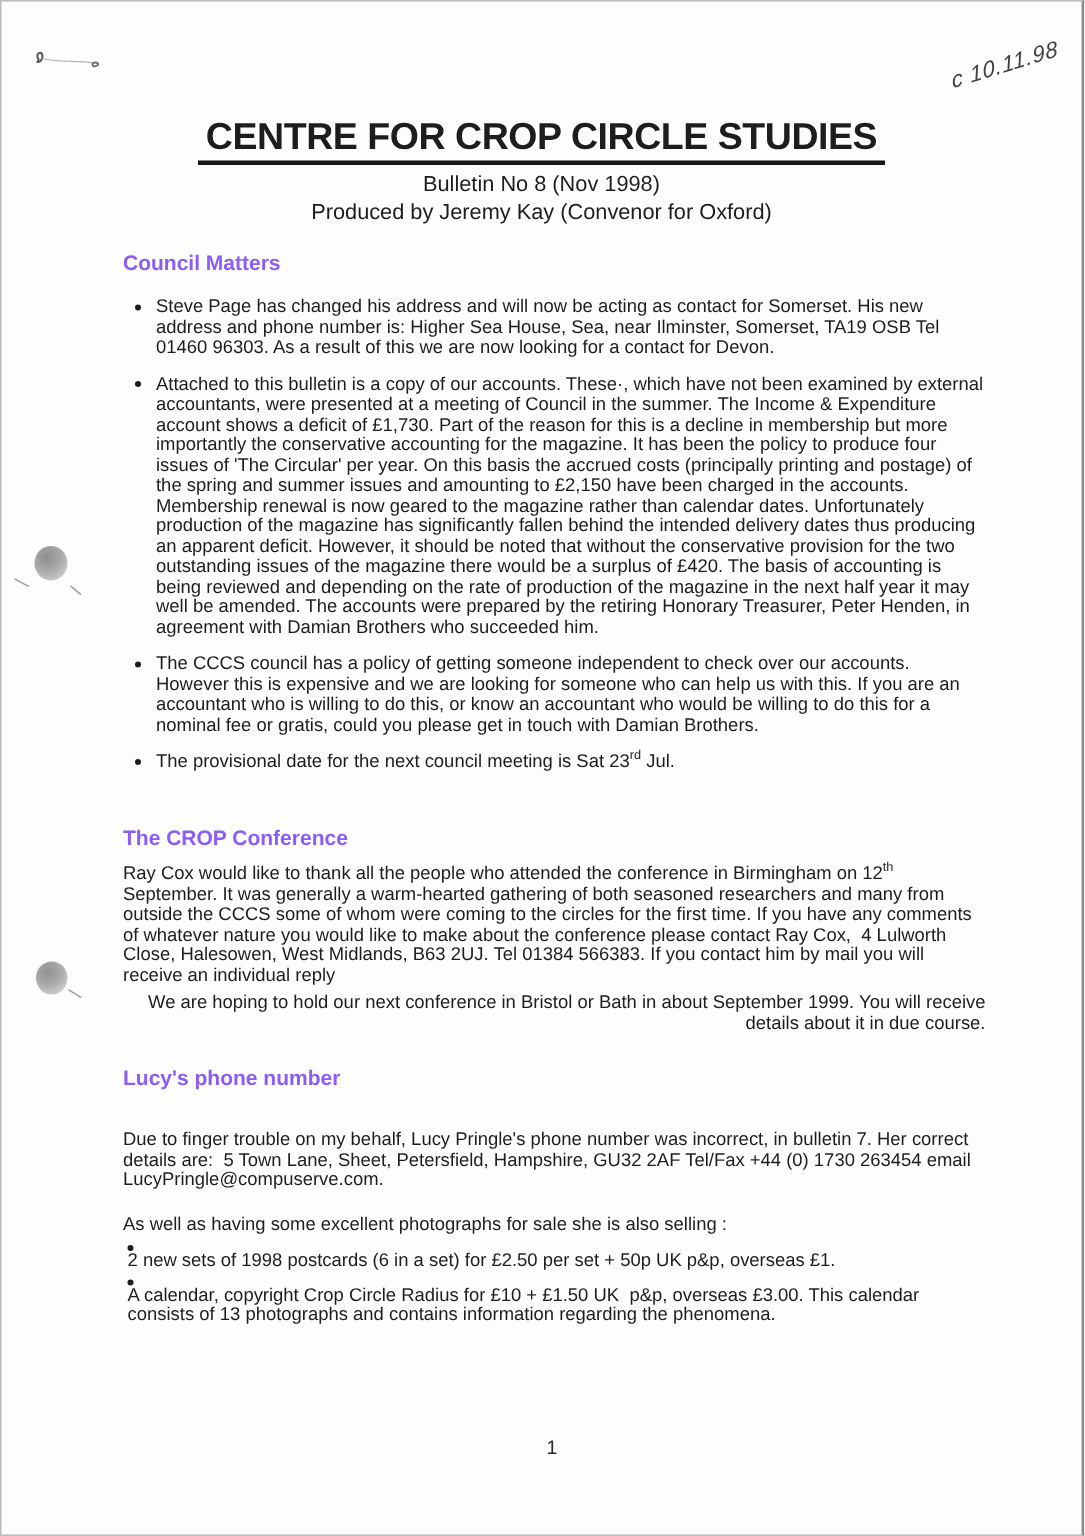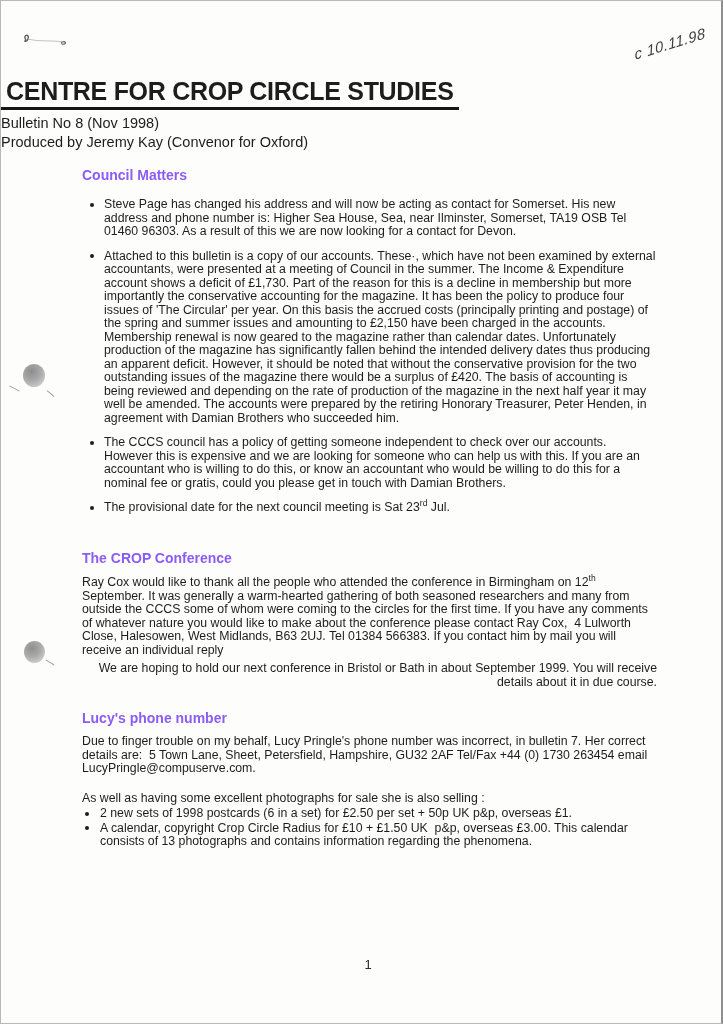--- a/index.html
+++ b/index.html
@@ -2,46 +2,46 @@
 <html><head>
 <meta charset="utf-8">
 <style>
   html,body{margin:0;padding:0;background:#ffffff;}
   .page{
     position:relative;width:723px;height:1024px;box-sizing:border-box;
     background:#fdfdfc;border:1px solid #b9b9b9;border-right:2px solid #8f8f8f;
     font-family:"Liberation Sans",sans-serif;color:#1d1d1d;overflow:hidden;
   }
   
-  .header{position:absolute;top:76px;left:0;width:100%;text-align:left;}
+  .header{position:absolute;top:76px;left:0;width:100%;text-align:center;}
   .doc-title{display:inline-block;margin:0;font-size:25px;font-weight:bold;letter-spacing:-0.3px;
     border-bottom:3px solid #161616;padding:0 5px 1px 5px;}
   .doc-sub{font-size:14.5px;line-height:19px;}
   .sub1{margin-top:4px;}
   
   .section{position:absolute;left:81px;width:575px;}
   .sec-council{top:166px;}
   .sec-conference{top:549px;}
   .sec-lucy{top:709px;}
   .sec-heading{margin:0;font-size:14px;font-weight:bold;color:#8b5cf6;}
   .sec-council .sec-heading{margin-bottom:15px;}
   .sec-conference .sec-heading{margin-bottom:10px;}
-  .sec-lucy .sec-heading{margin-bottom:9px;}
+  .sec-lucy .sec-heading{margin-bottom:27px;}
   .body-text{font-size:12.3px;line-height:13.5px;white-space:pre-wrap;}
   .para{margin:0;}
   .mt5{margin-top:5px;text-align:right;}
   .mt16{margin-top:16px;}
   .mt2{margin-top:2px;}
   sup{font-size:8.5px;vertical-align:super;line-height:0;}
   
   .bullet-row{display:flex;margin:0 0 11px 8px;}
   .bullet-dot{flex:none;width:14px;padding-top:4.5px;}
   .dot{display:block;width:4px;height:4px;border-radius:50%;background:#1d1d1d;}
   .bullet-text{flex:1;}
-  .lucy-list .bullet-row{margin:0 0 1px 3px;}
+  .lucy-list .bullet-row{margin:0 0 1px 3px;flex-direction:column;}
   .lucy-list .bullet-dot{width:15px;}
   
   .page-number{position:absolute;top:956px;left:0;width:100%;text-align:center;
     font-size:13px;padding-left:14px;box-sizing:border-box;color:#2a2a2a;}
   
   .handwritten{position:absolute;top:34px;right:14px;transform:rotate(-17deg) skewX(-10deg);
     font-size:15px;font-style:italic;color:#3f3f3f;letter-spacing:0.5px;}
   .hole{position:absolute;border-radius:50%;}
   .hole-1{left:22px;top:363px;width:22px;height:23px;
     background:radial-gradient(circle at 38% 32%, #8d8d8d 0%, #a9a9a9 45%, #c9c9c9 78%, #e8e8e8 100%);}

